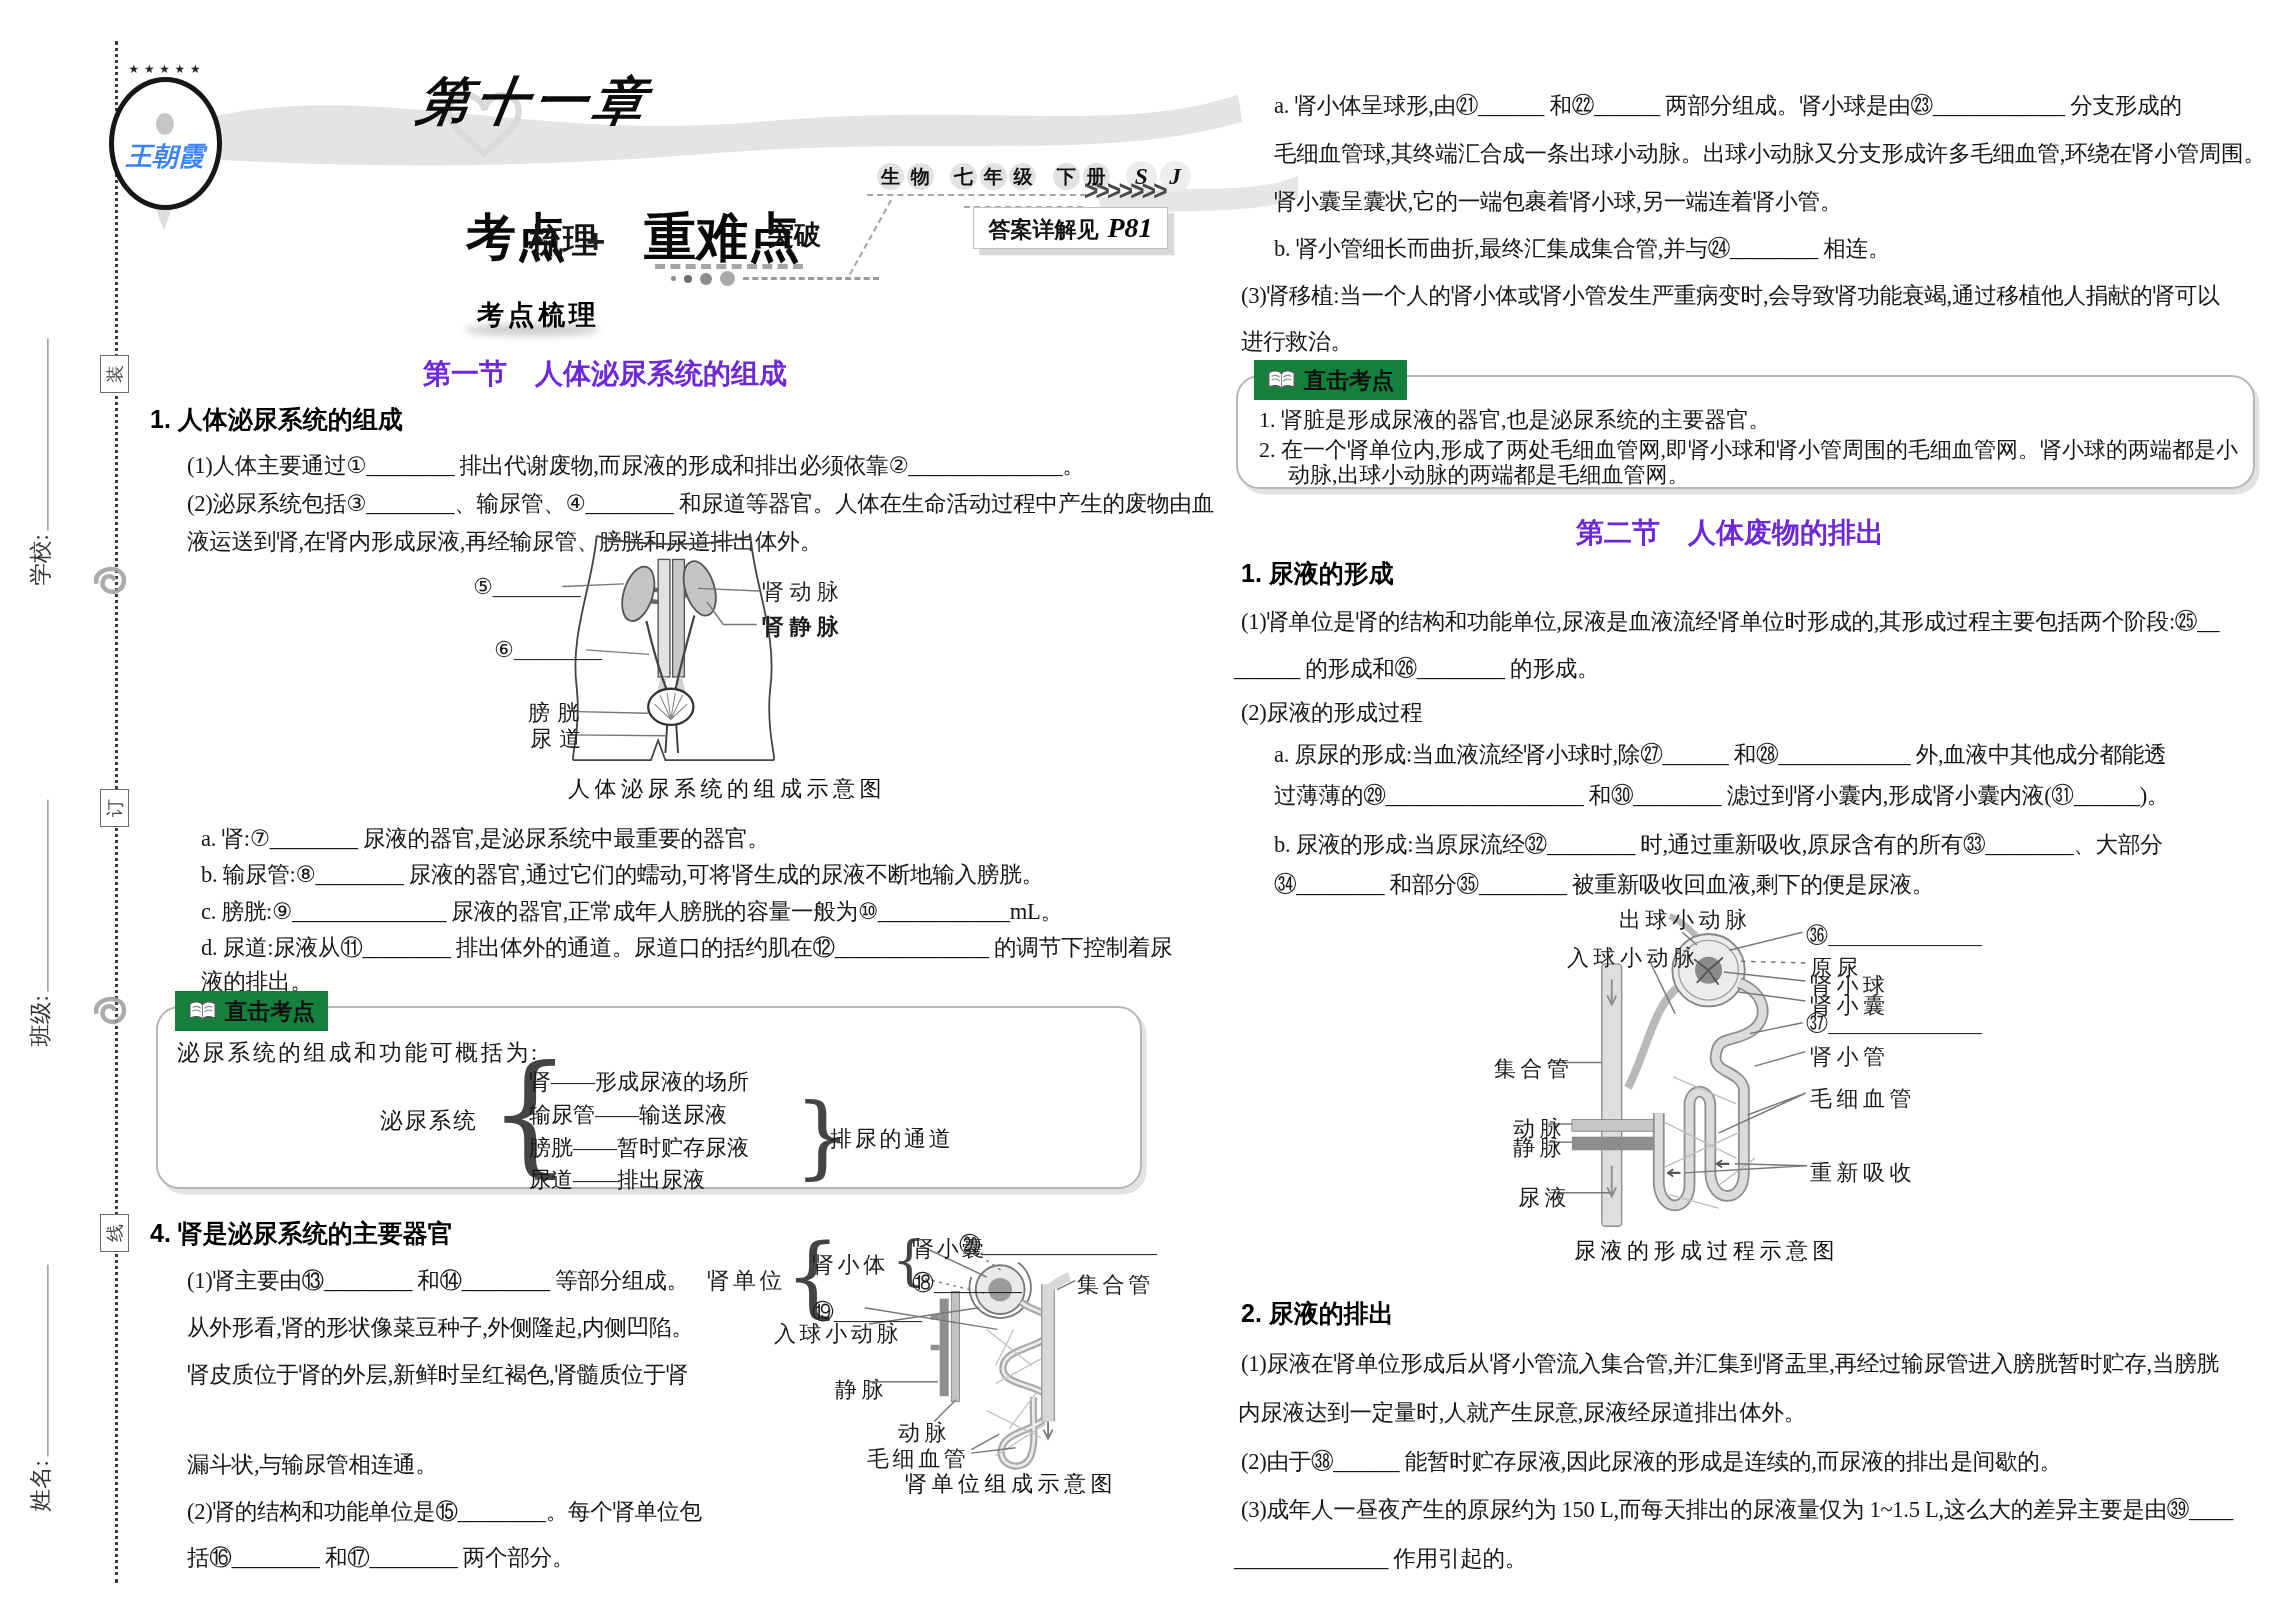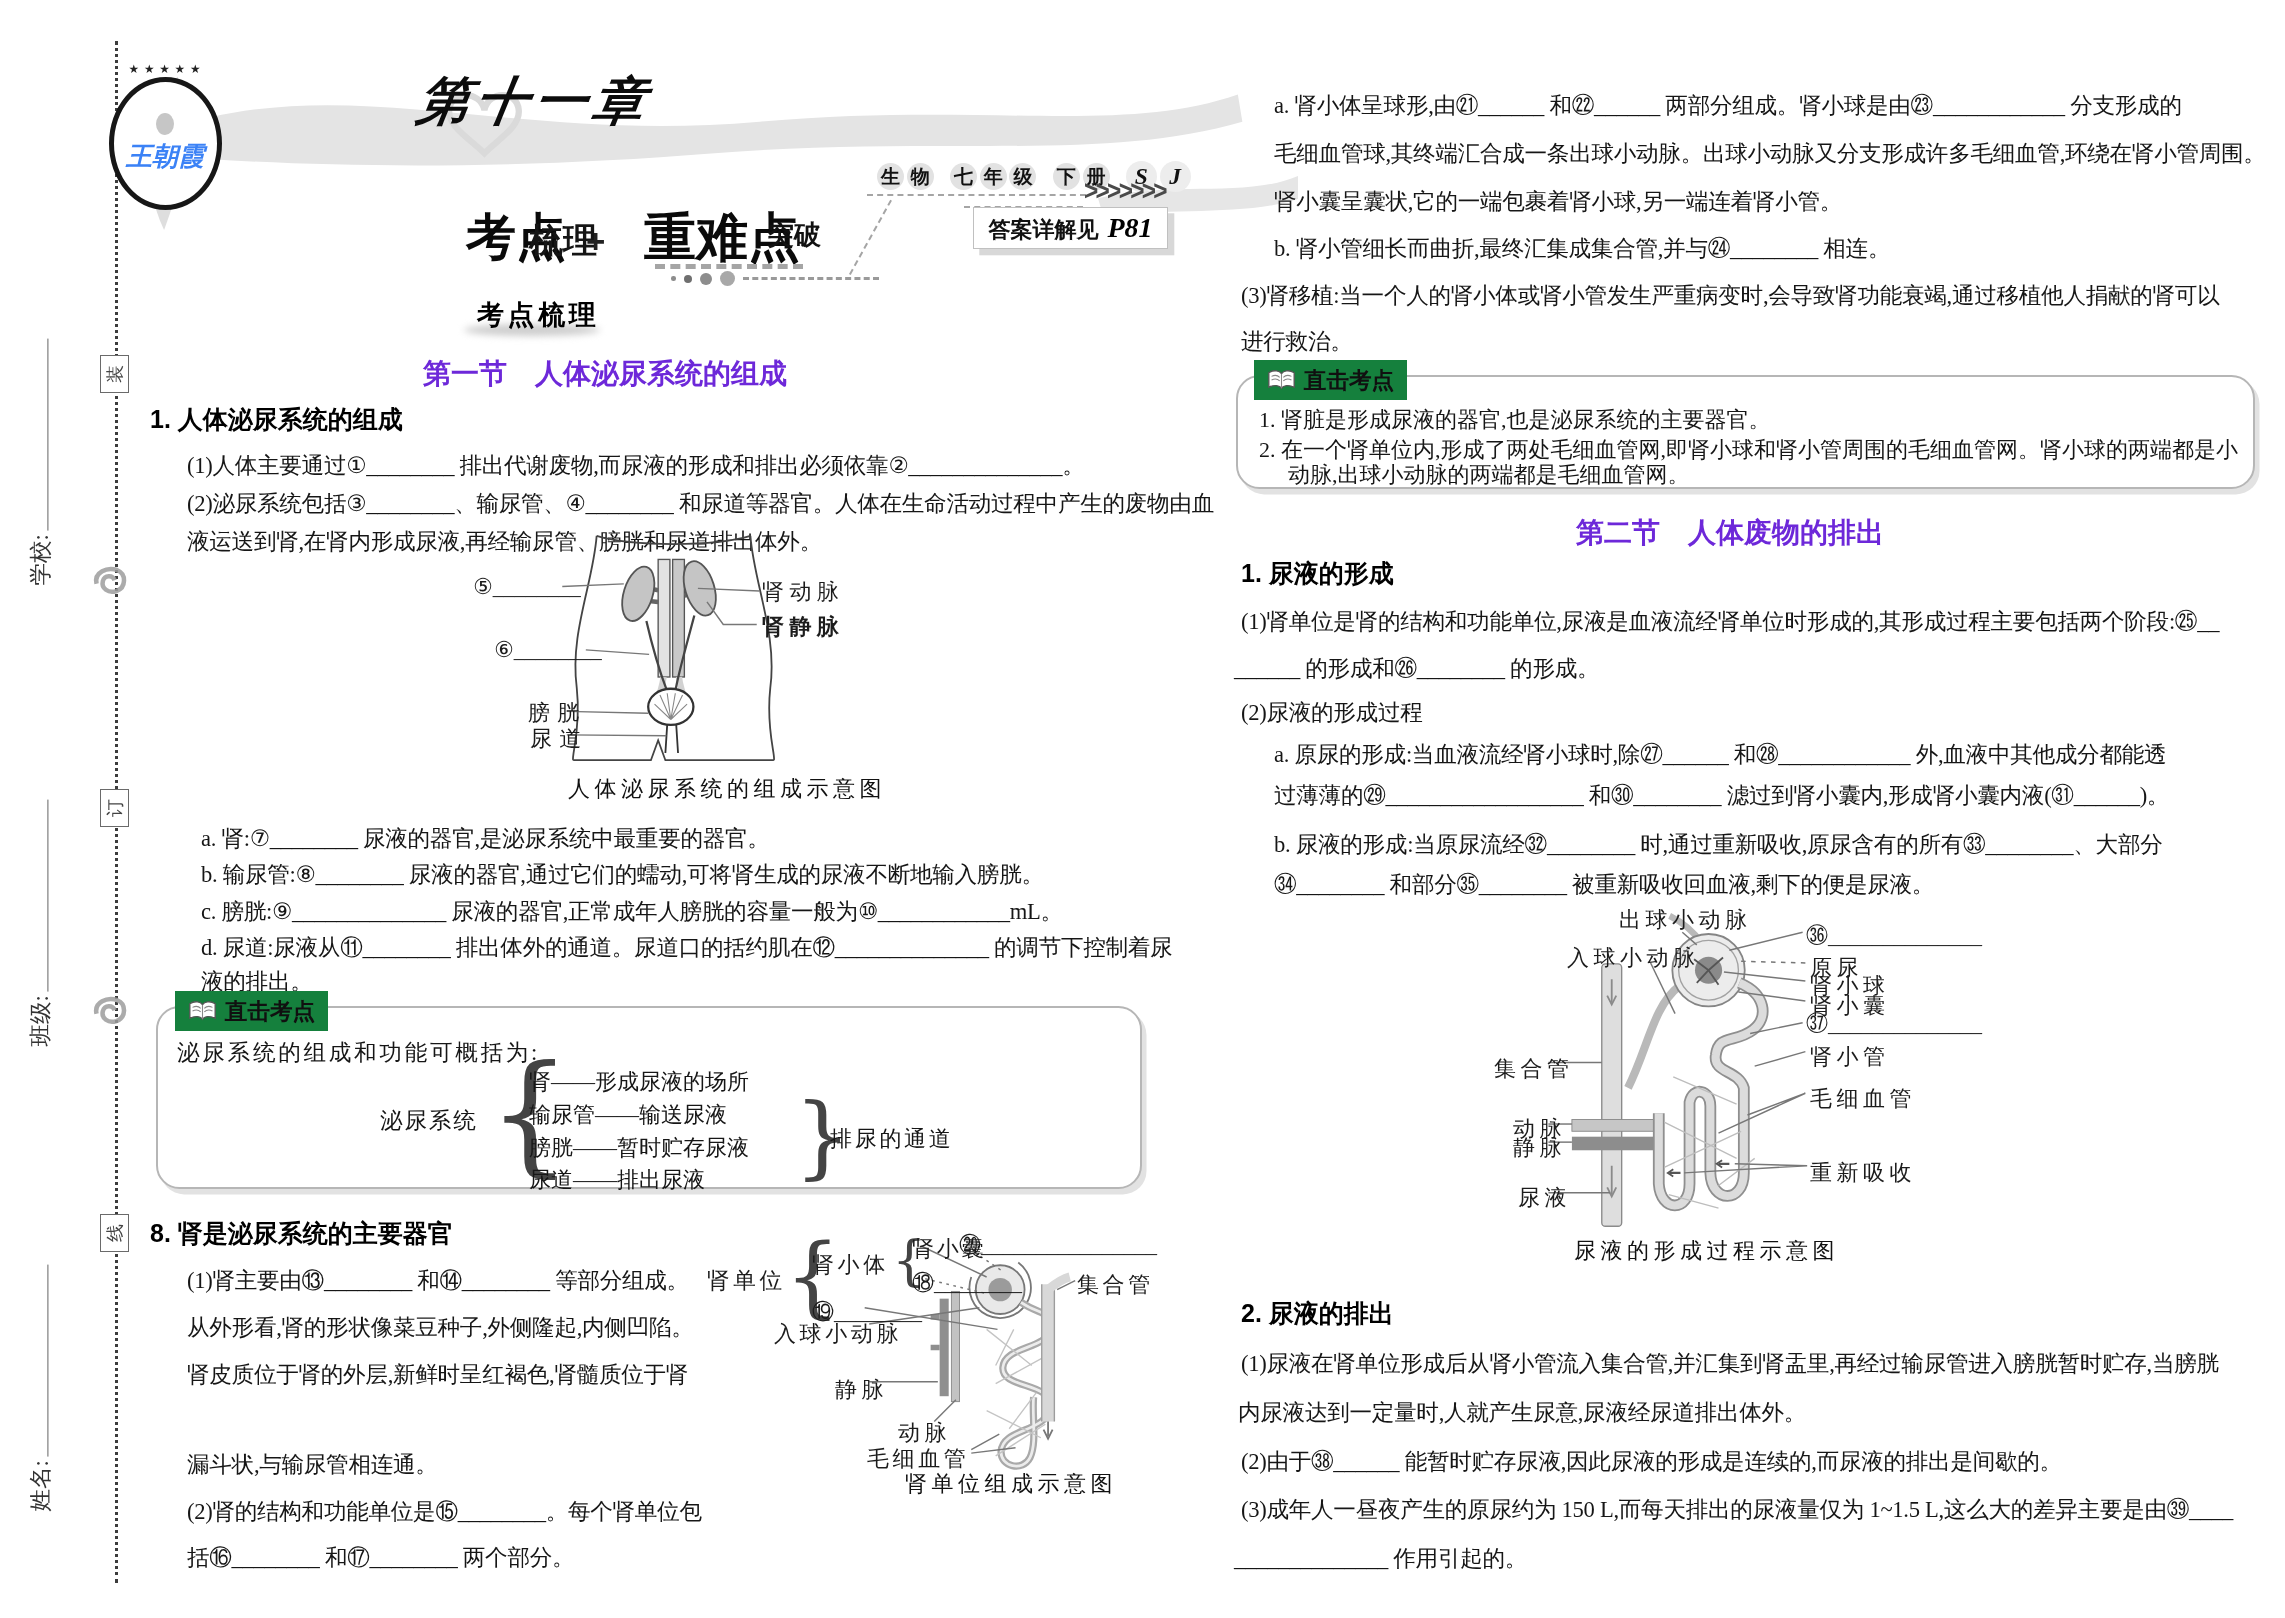--- a/index.html
+++ b/index.html
@@ -180,21 +180,21 @@
   <div class="abs ser" style="left:177px;top:1037px;font-size:22.6px;letter-spacing:2.7px;">泌尿系统的组成和功能可概括为:</div>
   <div class="abs ser" style="left:380px;top:1105px;font-size:22.6px;letter-spacing:1.8px;">泌尿系统</div>
   <div class="brace" style="left:488px;top:1048px;font-size:131px;">{</div>
   <div class="abs ser" style="left:529px;top:1067px;font-size:22px;">肾——形成尿液的场所</div>
   <div class="abs ser" style="left:529px;top:1100px;font-size:22px;">输尿管——输送尿液</div>
   <div class="abs ser" style="left:529px;top:1133px;font-size:22px;">膀胱——暂时贮存尿液</div>
   <div class="abs ser" style="left:529px;top:1165px;font-size:22px;">尿道——排出尿液</div>
   <div class="brace" style="left:794px;top:1091px;font-size:90px;">}</div>
   <div class="abs ser" style="left:830px;top:1124px;font-size:22px;letter-spacing:2.7px;">排尿的通道</div>
 
-  <div class="abs h2" style="left:150px;top:1217px;">8. 肾是泌尿系统的主要器官</div>
+  <div class="abs h2" style="left:150px;top:1217px;">4. 肾是泌尿系统的主要器官</div>
   <div class="abs ln" style="left:187px;top:1265px;">(1)肾主要由⑬________ 和⑭________ 等部分组成。</div>
   <div class="abs ln" style="left:187px;top:1312px;">从外形看,肾的形状像菜豆种子,外侧隆起,内侧凹陷。</div>
   <div class="abs ln" style="left:187px;top:1359px;">肾皮质位于肾的外层,新鲜时呈红褐色,肾髓质位于肾</div>
   <div class="abs ln" style="left:187px;top:1449px;">漏斗状,与输尿管相连通。</div>
   <div class="abs ln" style="left:187px;top:1496px;">(2)肾的结构和功能单位是⑮________。每个肾单位包</div>
   <div class="abs ln" style="left:187px;top:1542px;">括⑯________ 和⑰________ 两个部分。</div>
 
   <svg style="left:697px;top:1230px;" width="507" height="271" viewBox="0 0 560 300">
     <rect x="268" y="76" width="10" height="108" fill="#8f8f8f"></rect>
     <rect x="281" y="68" width="9" height="122" fill="#c2c2c2" stroke="#888" stroke-width="1"></rect>

